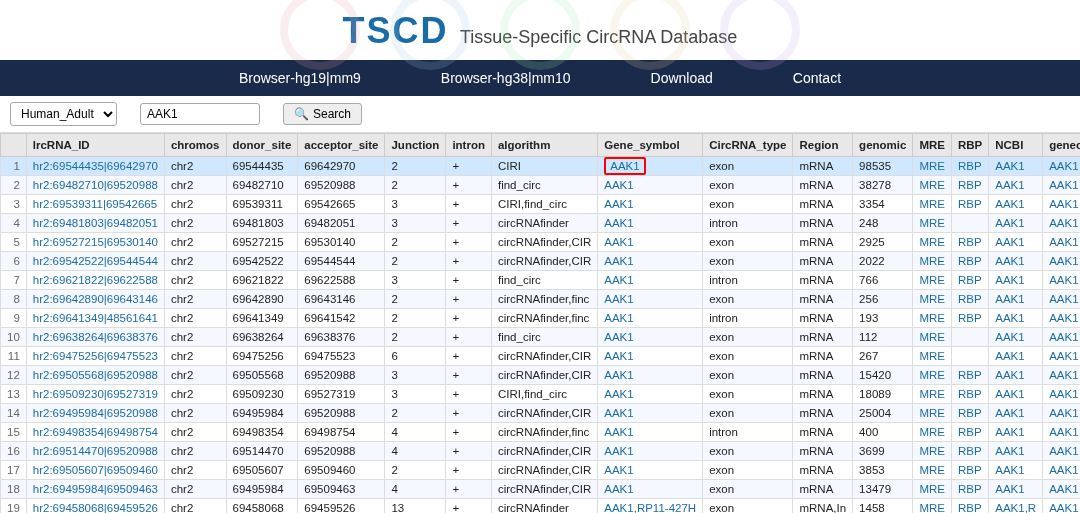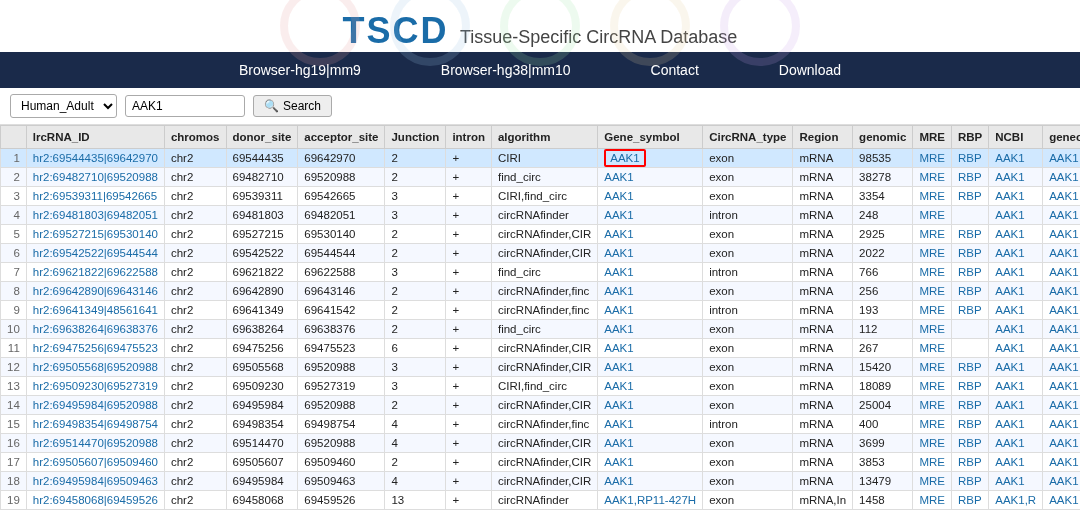--- a/index.html
+++ b/index.html
@@ -1,21 +1,21 @@
 <!DOCTYPE html>
 <html><head>
   <meta charset="utf-8">
   <style>
     * { box-sizing: border-box; margin: 0; padding: 0; }
     body { font-family: Arial, sans-serif; font-size: 12px; background: #fff; width: 1080px; }
 
     
     .logo-area {
       text-align: center;
-      padding: 10px 0 0;
+      padding: 10px 0 8px;
       position: relative;
       background: #fff;
     }
     .logo-circles {
       position: absolute;
       top: 0; left: 0; right: 0; bottom: 0;
       display: flex;
       justify-content: center;
       align-items: center;
       gap: 30px;
@@ -63,21 +63,21 @@
       text-decoration: none;
     }
 
     
     .filter-bar {
       display: flex;
       align-items: center;
       padding: 6px 10px;
       background: #fff;
       border-bottom: 1px solid #ddd;
-      gap: 8px;
+      gap: 23px;
     }
     .filter-select {
       border: 1px solid #aaa;
       border-radius: 3px;
       padding: 3px 6px;
       font-size: 12px;
       background: #fff;
       cursor: pointer;
     }
     .filter-input {
@@ -170,22 +170,22 @@
     <div class="logo-circle"></div>
     <div class="logo-circle"></div>
   </div>
   <span class="logo-text">TSCD</span>
   <span class="logo-subtitle">Tissue-Specific CircRNA Database</span>
 </div>
 
 <nav class="navbar">
   <a class="nav-item">Browser-hg19|mm9</a>
   <a class="nav-item">Browser-hg38|mm10</a>
+  <a class="nav-item">Download</a>
   <a class="nav-item">Contact</a>
-  <a class="nav-item">Download</a>
 </nav>
 
 <div class="filter-bar">
   <select class="filter-select">
   <option value="Human_Adult">Human_Adult</option><option value="Human_Fetal">Human_Fetal</option><option value="Mouse_Adult">Mouse_Adult</option><option value="Mouse_Fetal">Mouse_Fetal</option></select>
   <input class="filter-input" type="text" value="AAK1" style="">
   <button class="search-btn">
     <span>🔍</span>
     <span>Search</span>
   </button>

